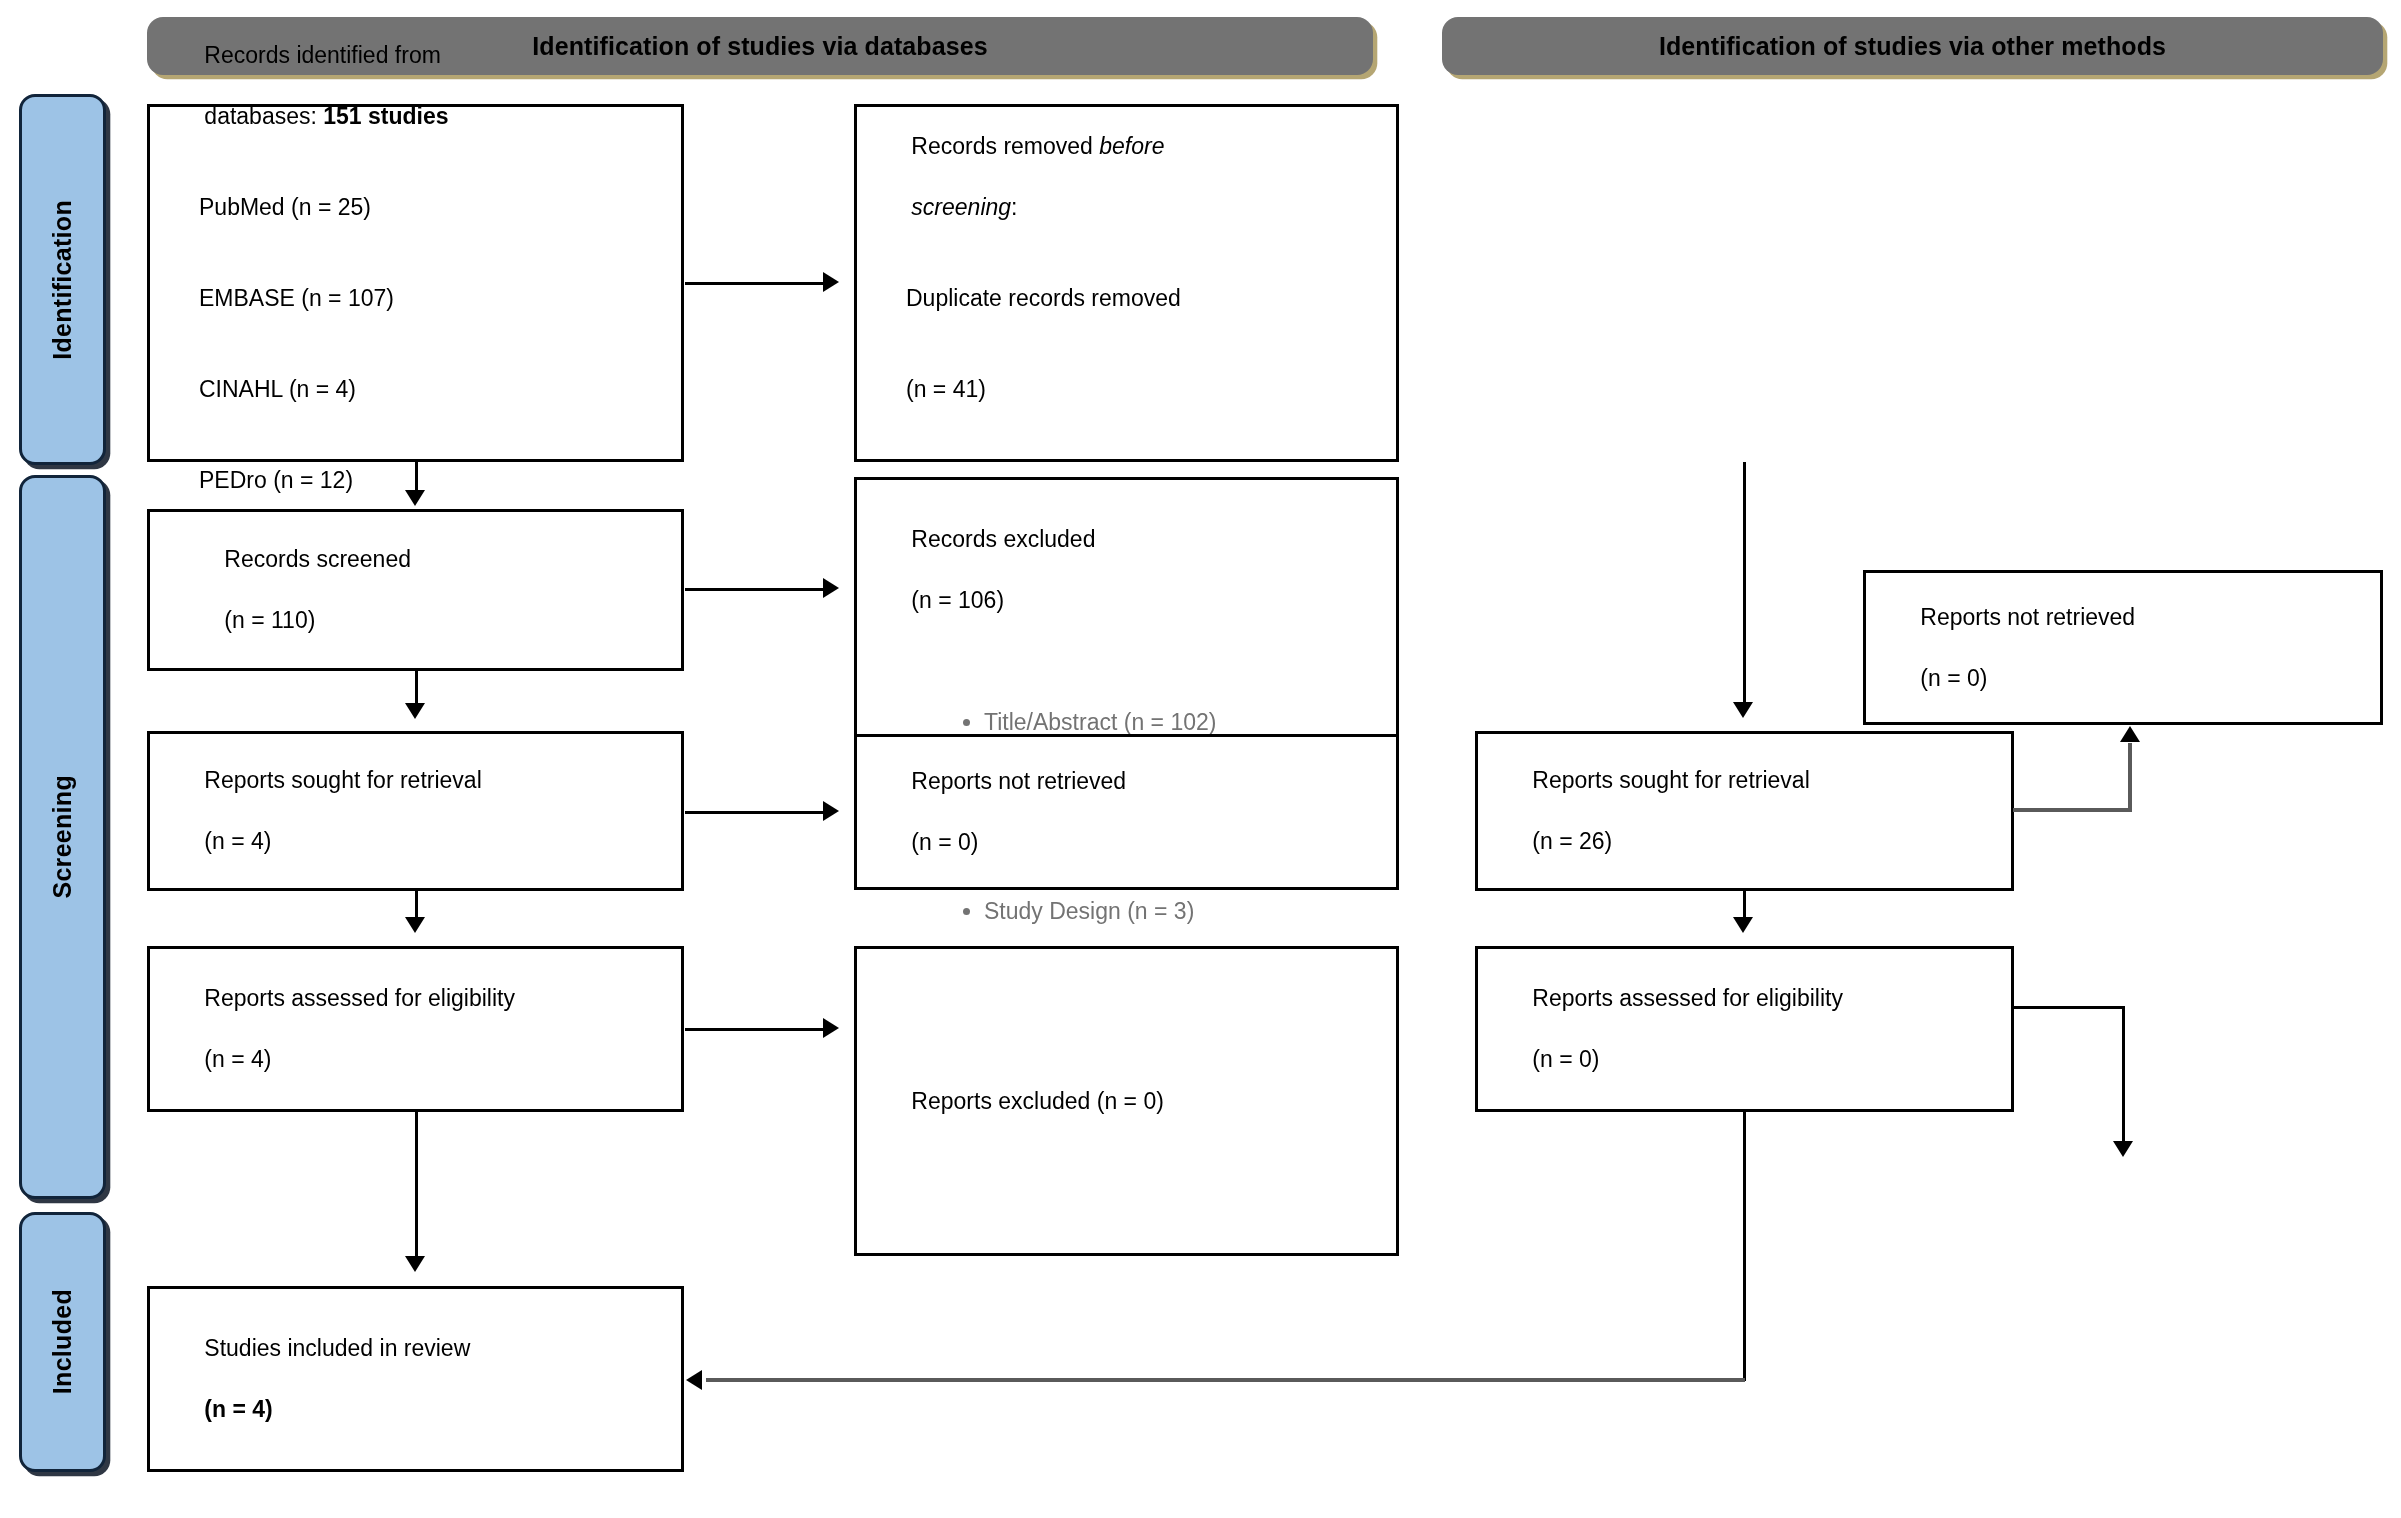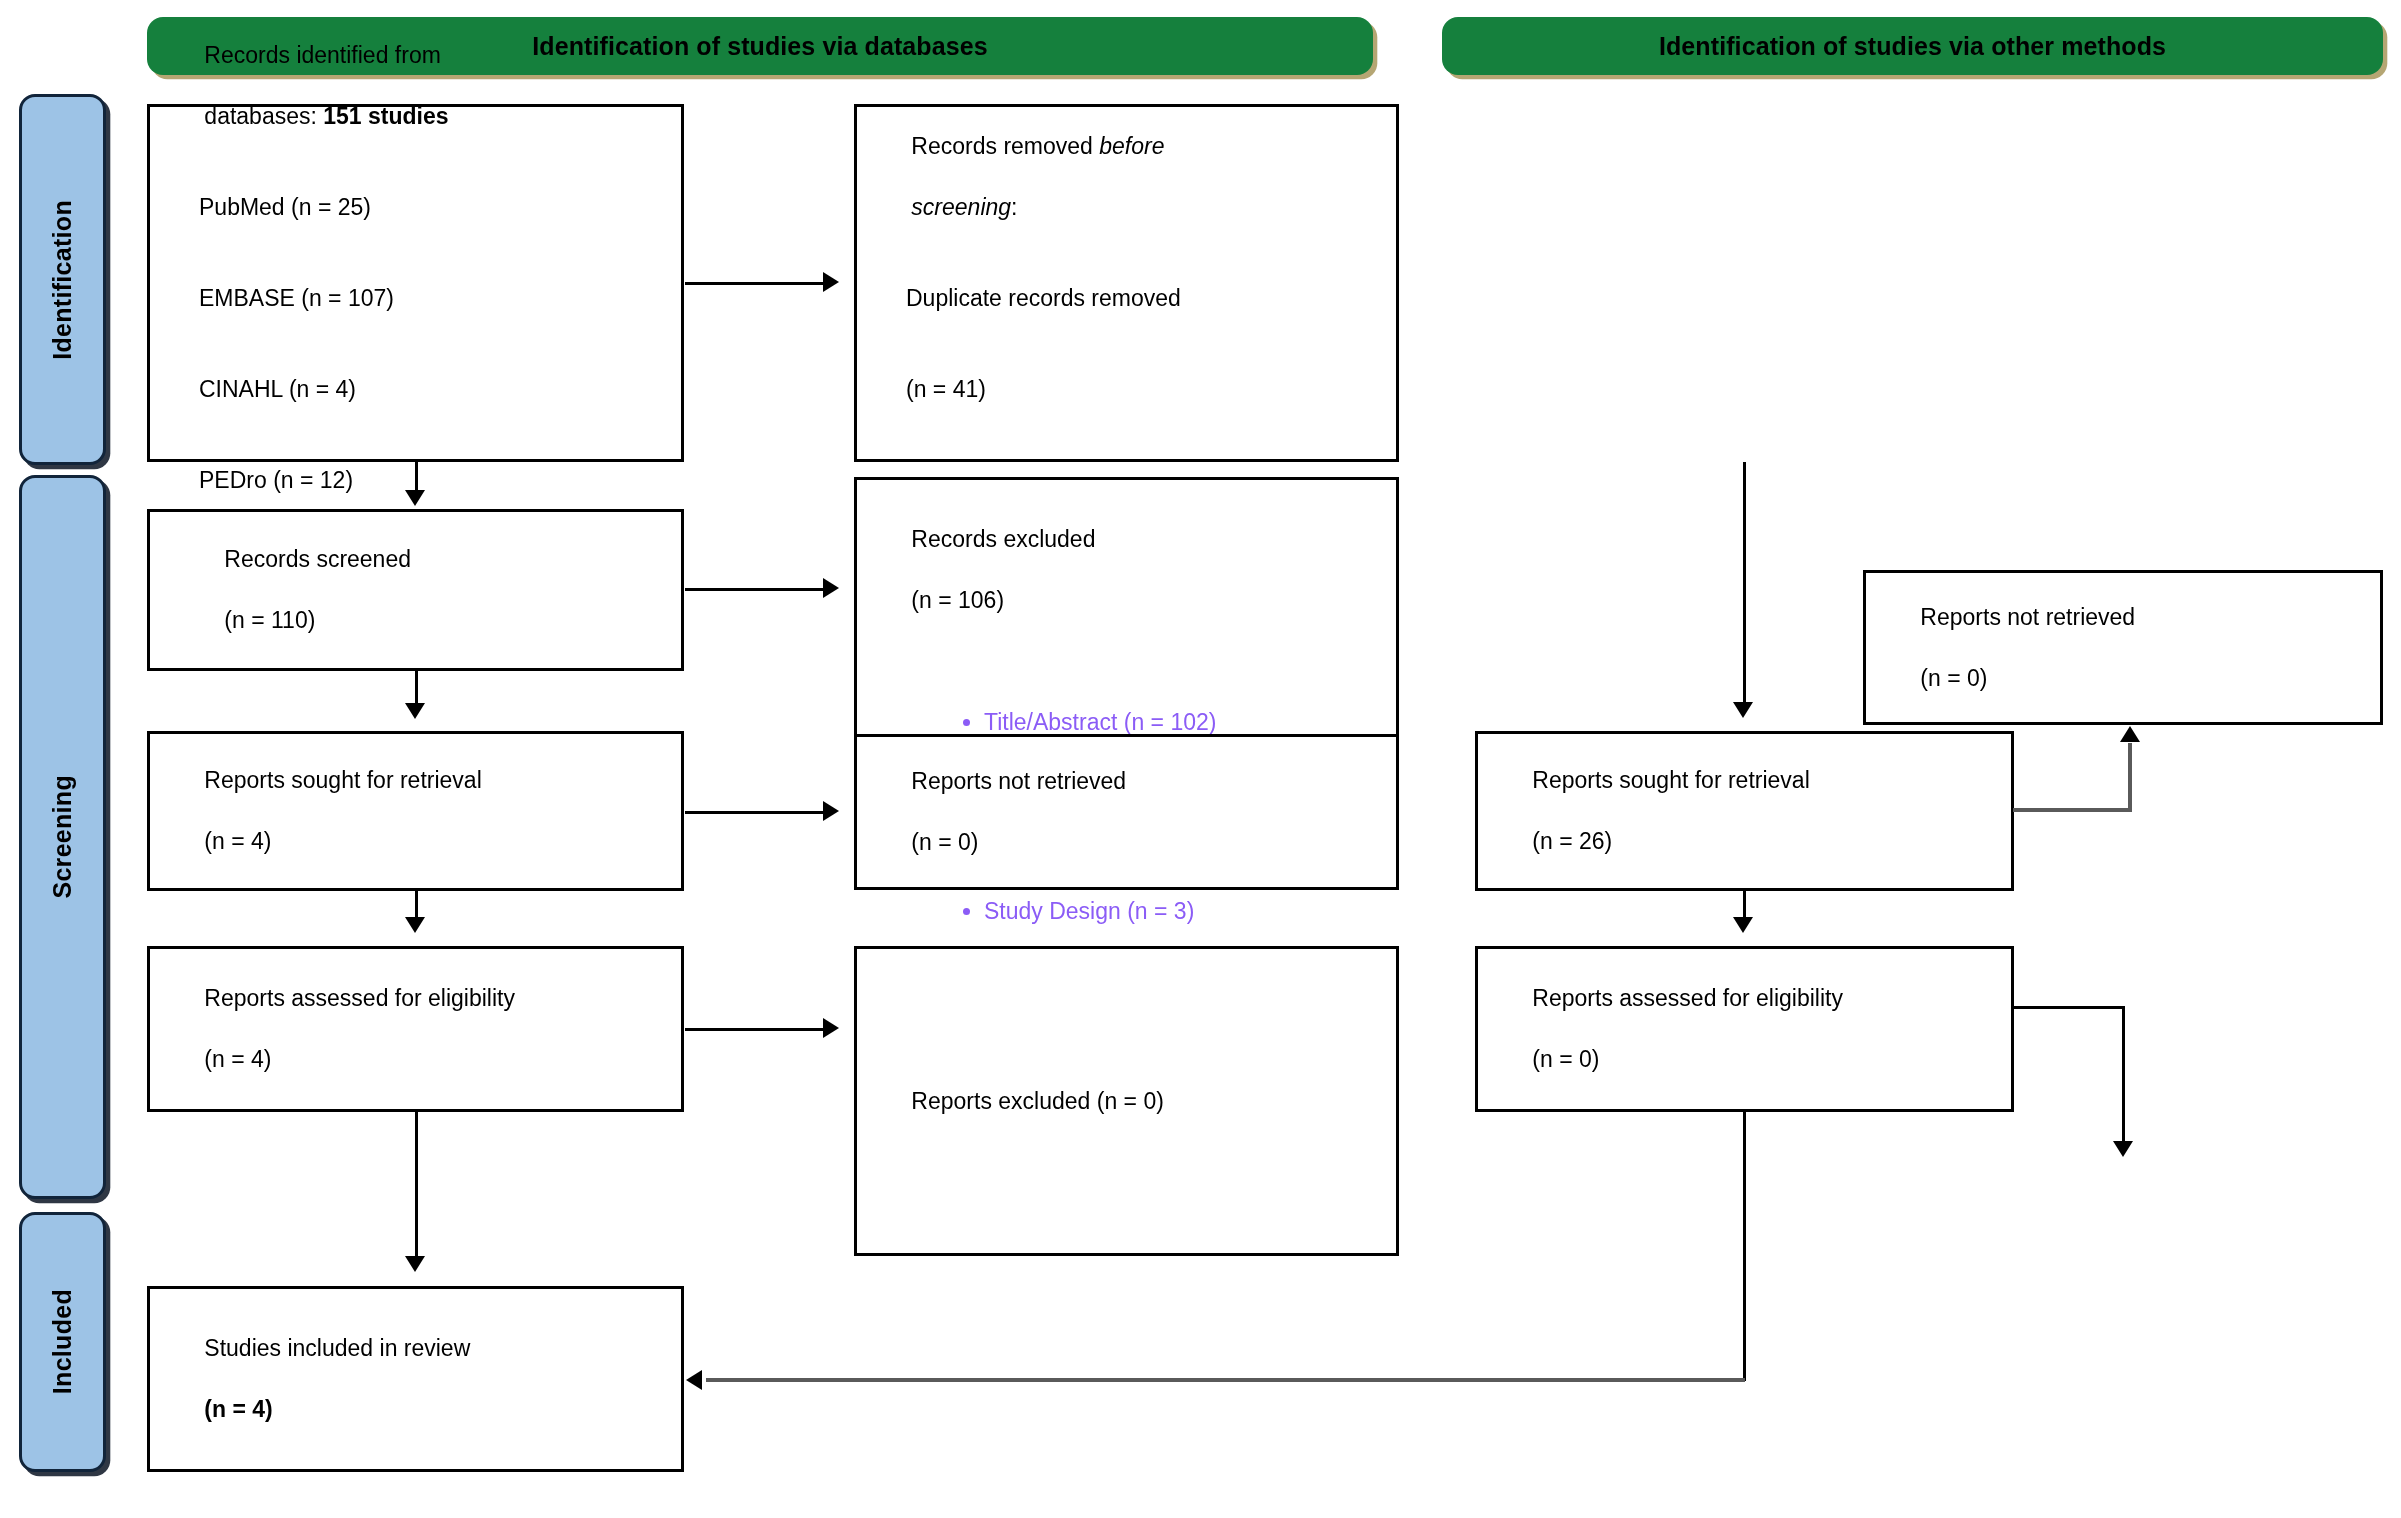--- a/index.html
+++ b/index.html
@@ -14,21 +14,21 @@
     position: relative;
     width: 2401px;
     height: 1519px;
     background: #ffffff;
     overflow: hidden;
   }
 
   
   .banner {
     position: absolute;
-    background: #15803d;
+    background: #737373;
     border-radius: 16px;
     box-shadow: 4.3px 4.3px 0 0 rgba(120,92,0,0.55);
     display: flex;
     align-items: center;
     justify-content: center;
     box-sizing: border-box;
   }
   .banner-label {
     font-size: 25px;
     font-weight: bold;
@@ -80,21 +80,21 @@
   .indent1 { padding-left: 33px; display: block; }
 
   .bullets {
     margin: 0;
     padding-left: 111px;
     list-style: disc;
   }
   .bullets li {
     font-size: 23px;
     line-height: 1.46;
-    color: #8b5cf6;
+    color: #737373;
   }
 
   
   .conn {
     position: absolute;
     background: #000000;
   }
   .conn.h { height: 3.1px; }
   .conn.v { width: 3.1px; }
   .conn.grey { background: #5a5a5a; }

